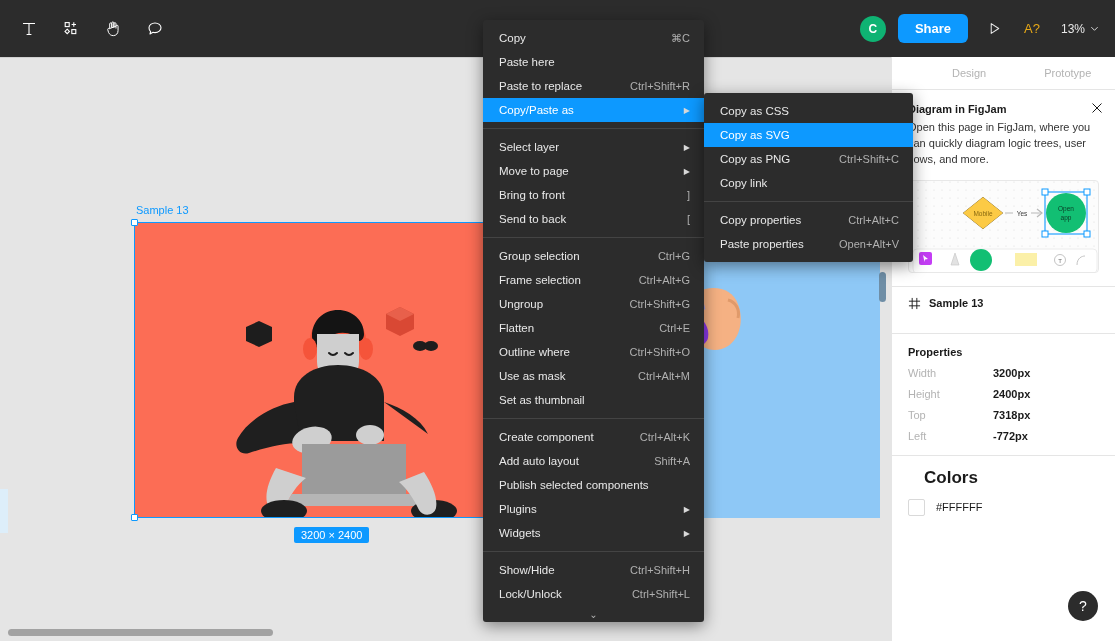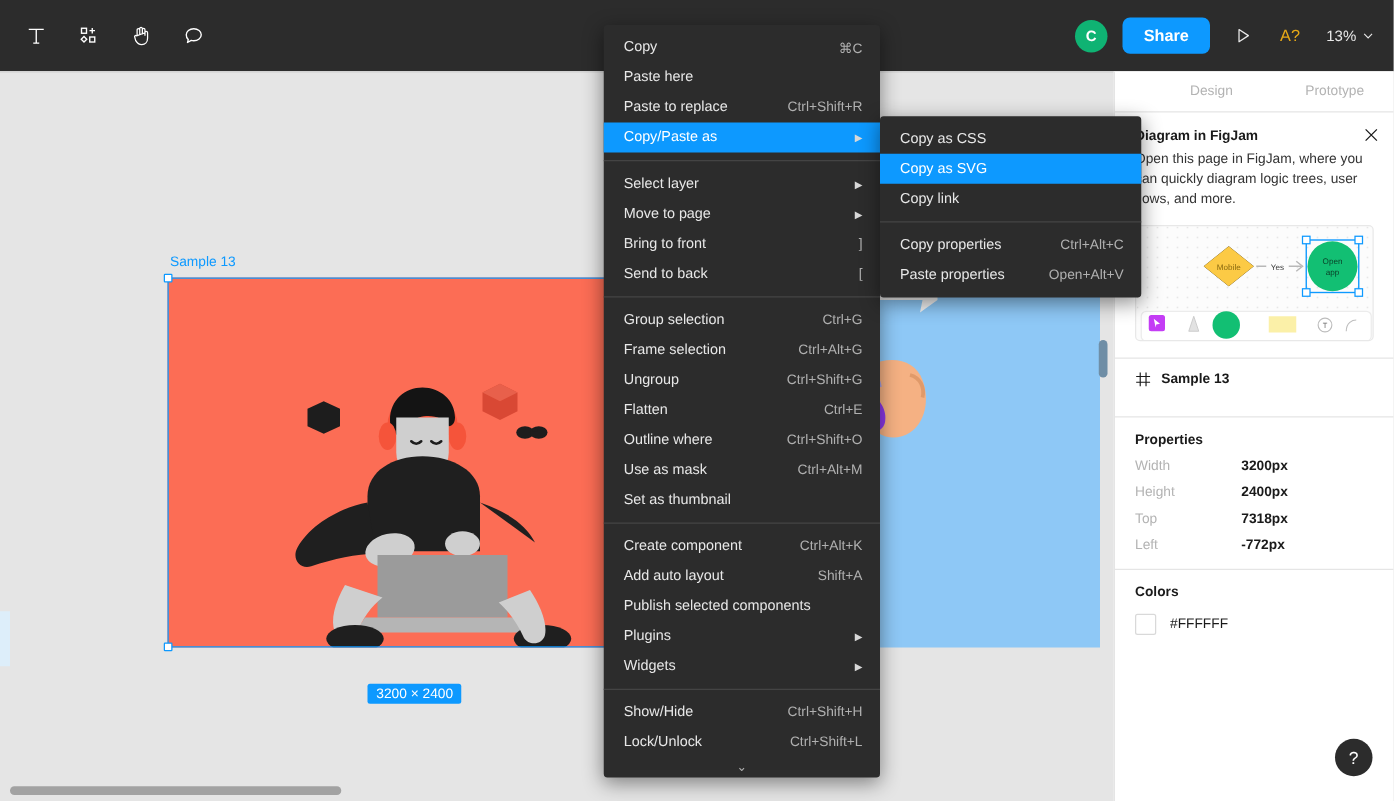--- a/index.html
+++ b/index.html
@@ -78,21 +78,21 @@
     position: absolute; left: 134px; top: 165px; width: 418px; height: 296px;
     border: 1px solid #0d99ff; pointer-events: none;
   }
   .handle {
     position: absolute; width: 7px; height: 7px; background: #fff;
     border: 1px solid #0d99ff; border-radius: 1px;
   }
   .h-tl { left: -4px; top: -4px; }
   .h-bl { left: -4px; bottom: -4px; }
   #dim-badge {
-    position: absolute; left: 294px; top: 490px;
+    position: absolute; left: 294px; top: 470px;
     background: #0d99ff; color: #fff; font-size: 11px;
     padding: 2px 7px; border-radius: 2px; white-space: nowrap;
   }
   
   #frame-blue {
     position: absolute; left: 560px; top: 165px; width: 320px; height: 296px;
     background: #8ec8f6; overflow: hidden;
   }
   
   #hscroll {
@@ -138,21 +138,21 @@
   #layer-row {
     display: flex; align-items: center; gap: 8px; padding: 10px 16px;
     font-size: 11px; font-weight: bold; color: #1a1a1a; cursor: pointer;
   }
   #props-section { padding: 12px 16px 0 16px; }
   #props-title { font-size: 11px; font-weight: bold; color: #1a1a1a; margin-bottom: 9px; }
   .prop-row { display: flex; font-size: 11px; margin-bottom: 9px; }
   .prop-key { width: 85px; color: #b3b3b3; }
   .prop-val { color: #1a1a1a; font-weight: bold; }
   #colors-section { padding: 12px 16px 0 16px; }
-  #colors-title { font-size: 11px; font-weight: bold; color: #1a1a1a; margin-bottom: 11px; }
+  #colors-title { font-size: 17px; font-weight: bold; color: #1a1a1a; margin-bottom: 11px; margin-left: 16px; }
   .color-row { display: flex; align-items: center; gap: 11px; font-size: 11px; cursor: pointer; }
   .swatch { width: 17px; height: 17px; border: 1px solid #d9d9d9; border-radius: 2px; }
   .color-hex { color: #1a1a1a; }
   #help-btn {
     position: absolute; right: 17px; bottom: 20px; width: 30px; height: 30px;
     border-radius: 50%; background: #2c2c2c; color: #fff;
     display: flex; align-items: center; justify-content: center;
     font-size: 14px; cursor: pointer;
   }
 
@@ -549,20 +549,24 @@
     </div>
 
   <div id="sub-menu">
       <div class="mi">
         <span class="mi-label">Copy as CSS</span>
       </div>
       <div class="mi sel">
         <span class="mi-label">Copy as SVG</span>
       </div>
       <div class="mi">
+        <span class="mi-label">Copy as PNG</span>
+        <span class="mi-short">Ctrl+Shift+C</span>
+      </div>
+      <div class="mi">
         <span class="mi-label">Copy link</span>
       </div>
       <div class="msep"></div>
       <div class="mi">
         <span class="mi-label">Copy properties</span>
         <span class="mi-short">Ctrl+Alt+C</span>
       </div>
       <div class="mi">
         <span class="mi-label">Paste properties</span>
         <span class="mi-short">Open+Alt+V</span>

